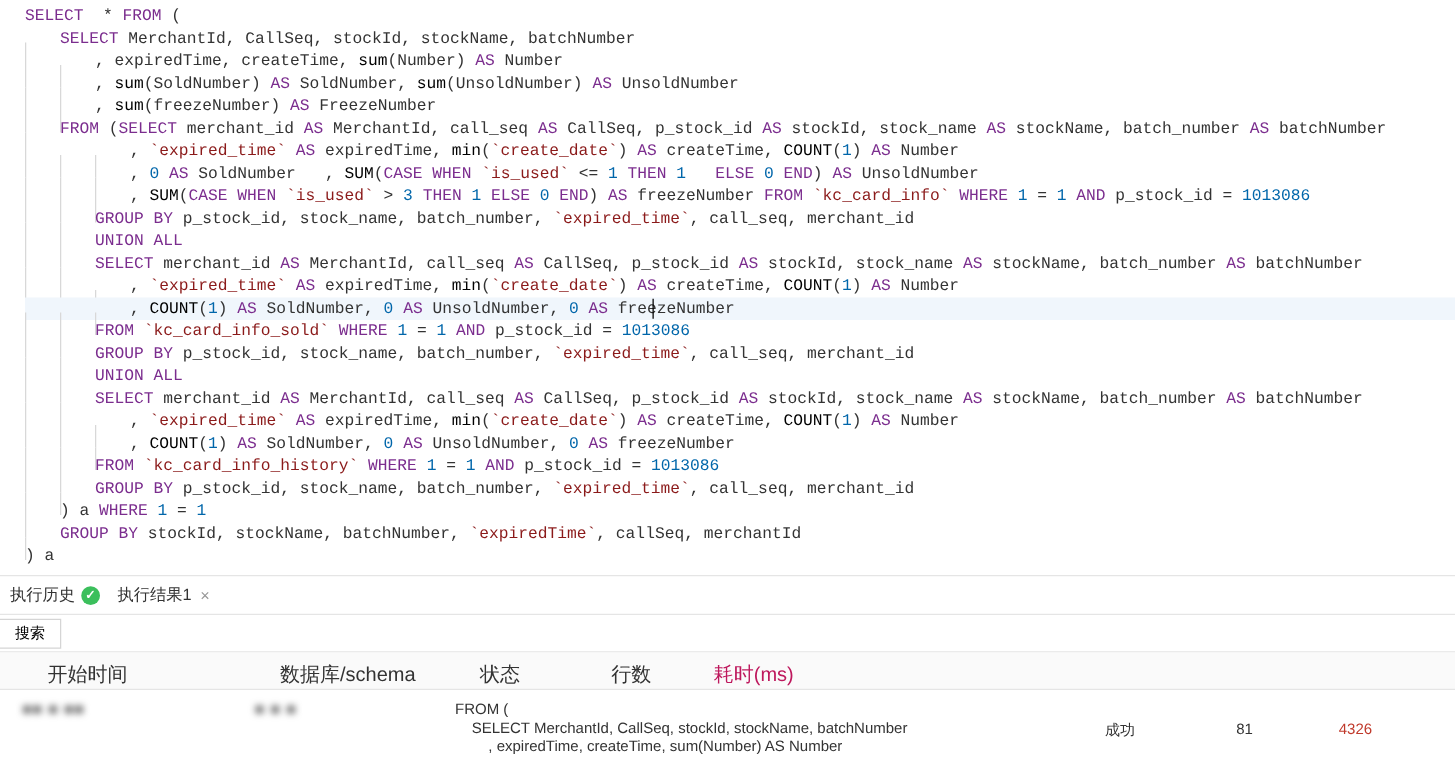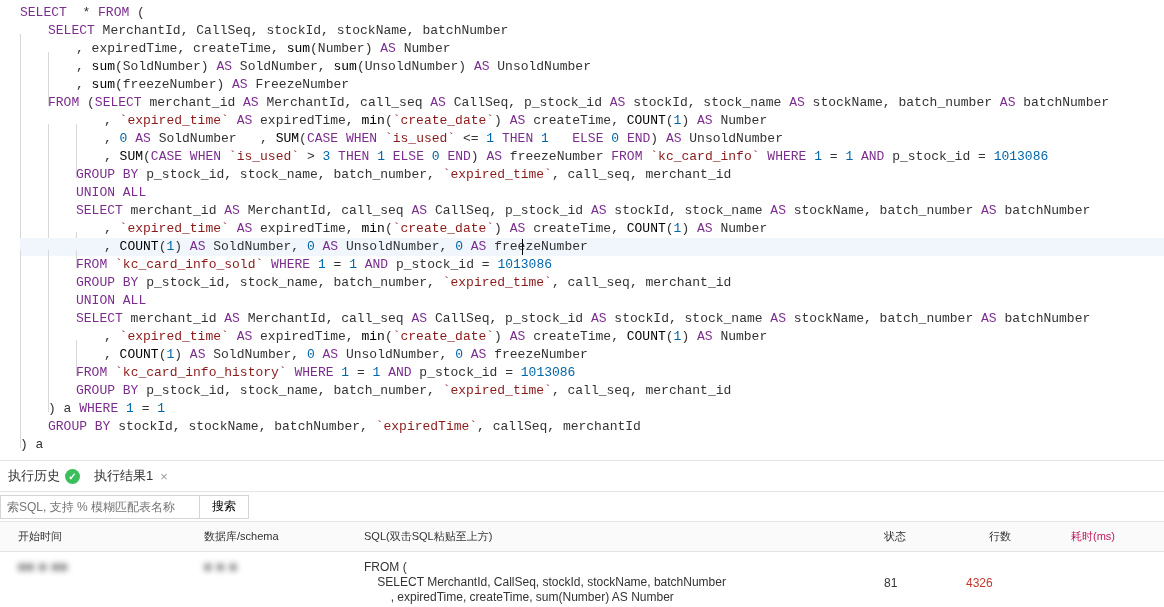--- a/index.html
+++ b/index.html
@@ -105,24 +105,25 @@
       height: 24px;
       padding: 0 12px;
       font-size: 12px;
       cursor: pointer;
       margin-left: -1px;
     }
     .table-header {
       display: flex;
       border-bottom: 1px solid #e5e5e5;
       height: 30px;
-      align-items: center;
+      align-items: flex-end;
       background: #fafafa;
       color: #333;
-      font-size: 11px;
+      font-size: 16px;
+      padding-left: 20px;
     }
     .table-row {
       display: flex;
       border-bottom: 1px solid #f0f0f0;
       align-items: flex-start;
       color: #333;
       font-size: 12px;
       padding: 8px 0;
     }
     .col-time { width: 200px; padding-left: 18px; }
@@ -155,39 +156,38 @@
     <span>执行历史</span>
     <span class="icon-check">✓</span>
   </div>
   <div class="tab-item">
     <span>执行结果1</span>
     <span class="tab-close">×</span>
   </div>
 </div>
 
 <div class="search-bar">
-  <input class="search-input" placeholder="索SQL, 支持 % 模糊匹配表名称" style="">
   <button class="search-btn">搜索</button>
 </div>
 
 <div class="table-header">
   <div class="col-time">开始时间</div>
   <div class="col-db">数据库/schema</div>
-  <div class="col-sql">SQL(双击SQL粘贴至上方)</div>
   <div class="col-status">状态</div>
   <div class="col-rows">行数</div>
   <div class="col-cost">耗时(ms)</div>
 </div>
 
 <div id="rows-container">
     <div class="table-row">
       <div class="col-time blur">■■ ■ ■■</div>
       <div class="col-db blur">■ ■ ■</div>
       <div class="col-sql">
         <div class="sql-cell">FROM (
     SELECT MerchantId, CallSeq, stockId, stockName, batchNumber
         , expiredTime, createTime, sum(Number) AS Number
         sum(SoldNumber) AS SoldNumber sum(UnsoldNumber) AS UnsoldNumber</div>
       </div>
+      <div class="col-status" style="padding-top:16px">成功</div>
       <div class="col-rows" style="padding-top:16px">81</div>
       <div class="col-cost" style="padding-top:16px">4326</div>
     </div>
   </div>
 
 </body></html>

